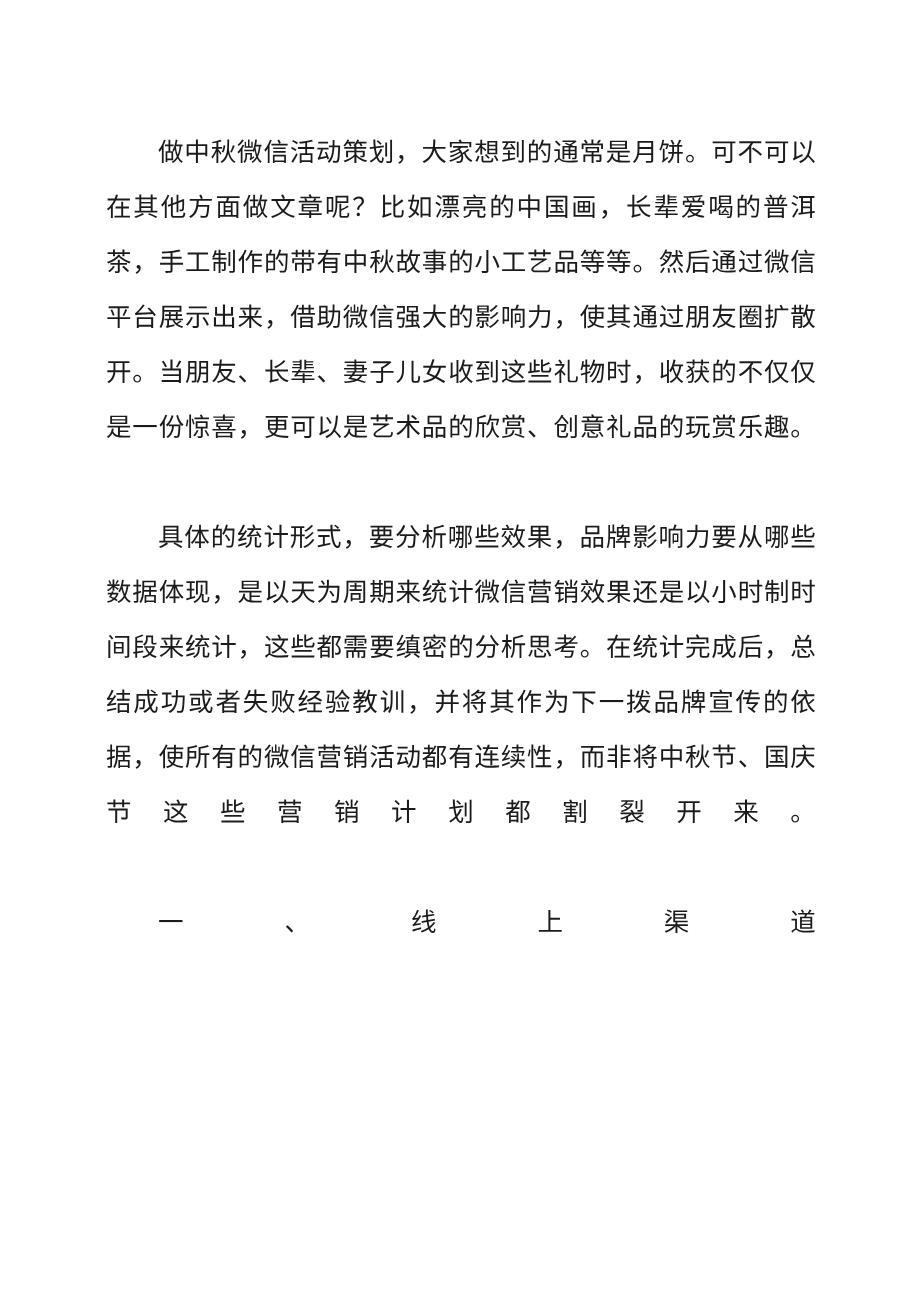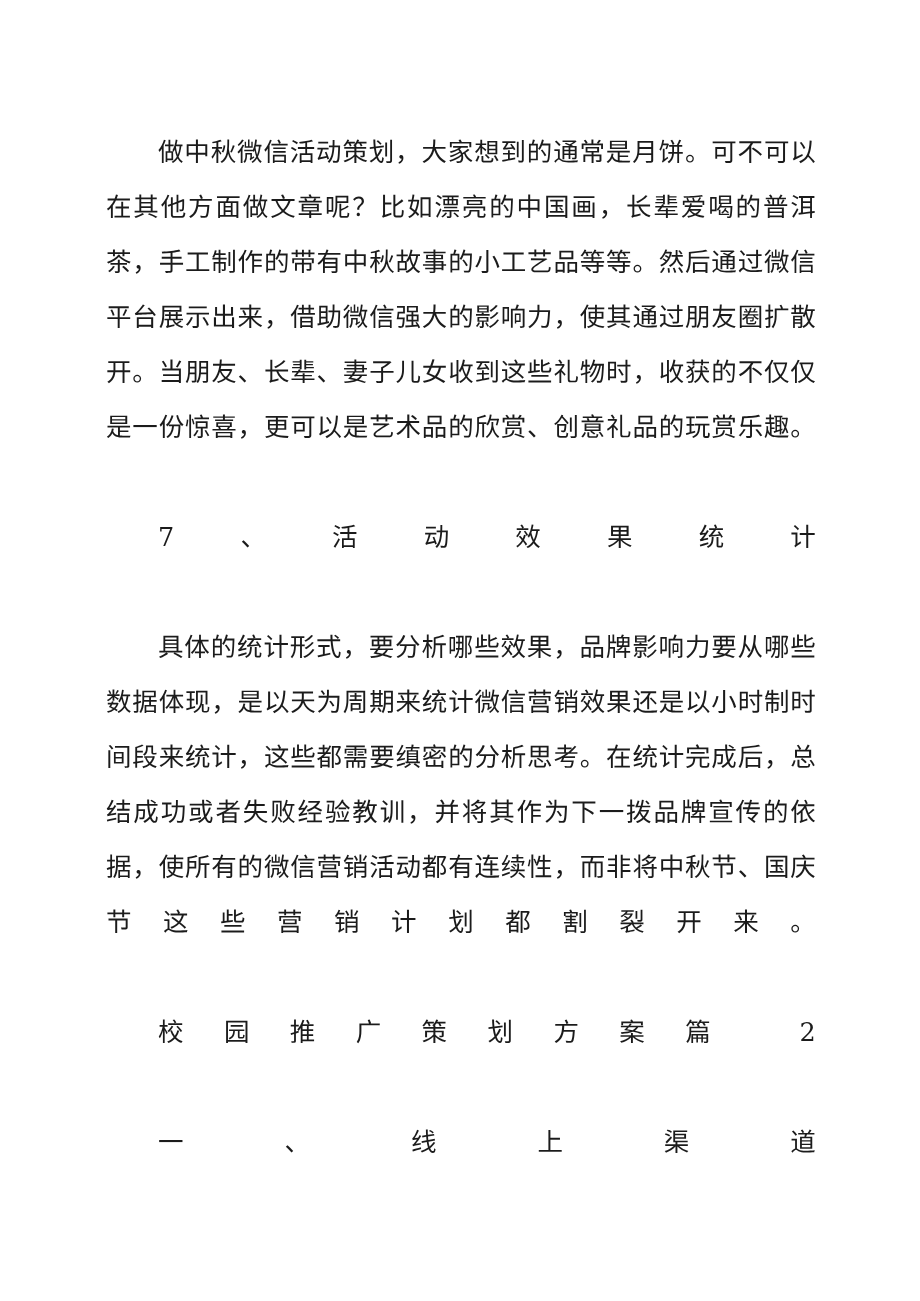--- a/index.html
+++ b/index.html
@@ -47,19 +47,17 @@
     width: 100%;
   }
 </style>
 </head>
 <body>
 
 <div class="page">
   <div class="doc-body">
 
     <p class="para indent-2">做中秋微信活动策划，大家想到的通常是月饼。可不可以在其他方面做文章呢？比如漂亮的中国画，长辈爱喝的普洱茶，手工制作的带有中秋故事的小工艺品等等。然后通过微信平台展示出来，借助微信强大的影响力，使其通过朋友圈扩散开。当朋友、长辈、妻子儿女收到这些礼物时，收获的不仅仅是一份惊喜，更可以是艺术品的欣赏、创意礼品的玩赏乐趣。</p>
-    <p class="para indent-2">7、活动效果统计</p>
     <p class="para indent-2">具体的统计形式，要分析哪些效果，品牌影响力要从哪些数据体现，是以天为周期来统计微信营销效果还是以小时制时间段来统计，这些都需要缜密的分析思考。在统计完成后，总结成功或者失败经验教训，并将其作为下一拨品牌宣传的依据，使所有的微信营销活动都有连续性，而非将中秋节、国庆节这些营销计划都割裂开来。</p>
-    <p class="para indent-2">校园推广策划方案篇 2</p>
     <p class="para indent-2">一、线上渠道</p>
 
   </div>
 </div>
 
 </body></html>

